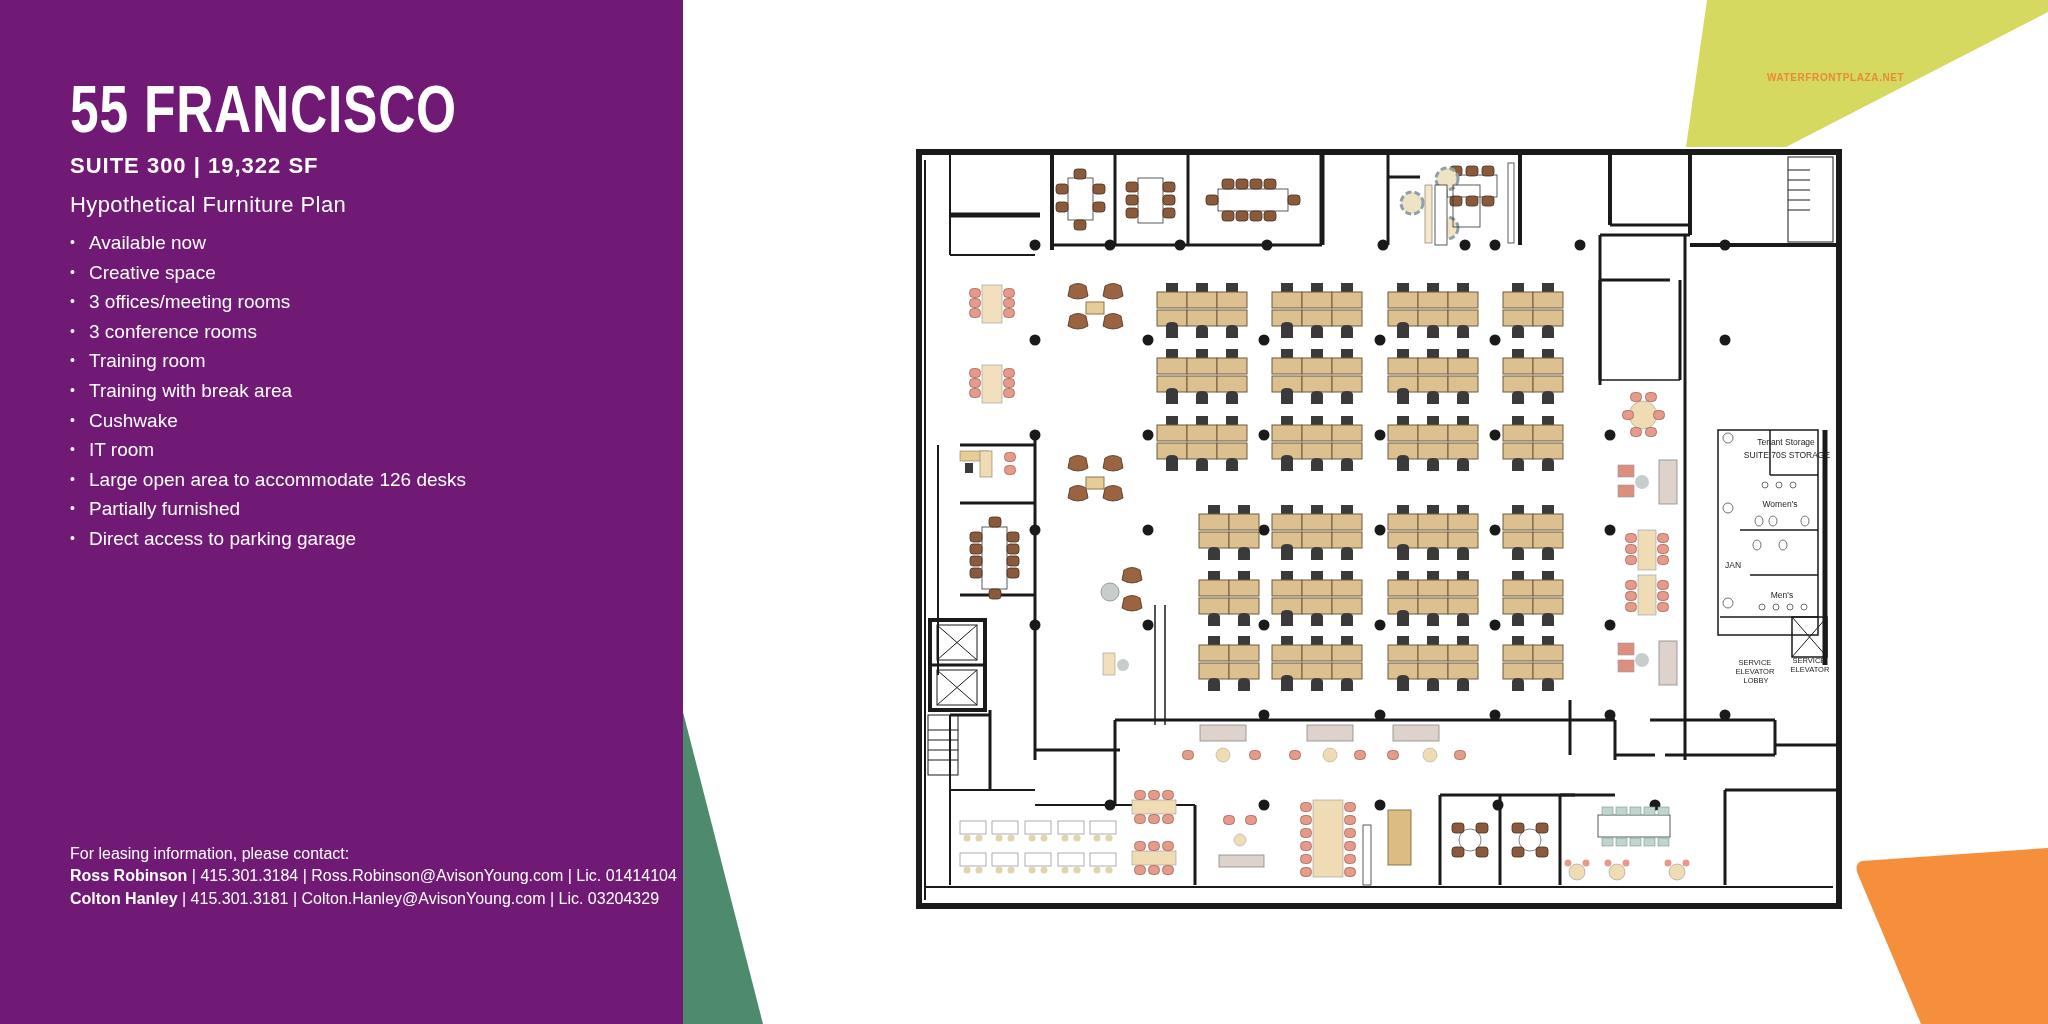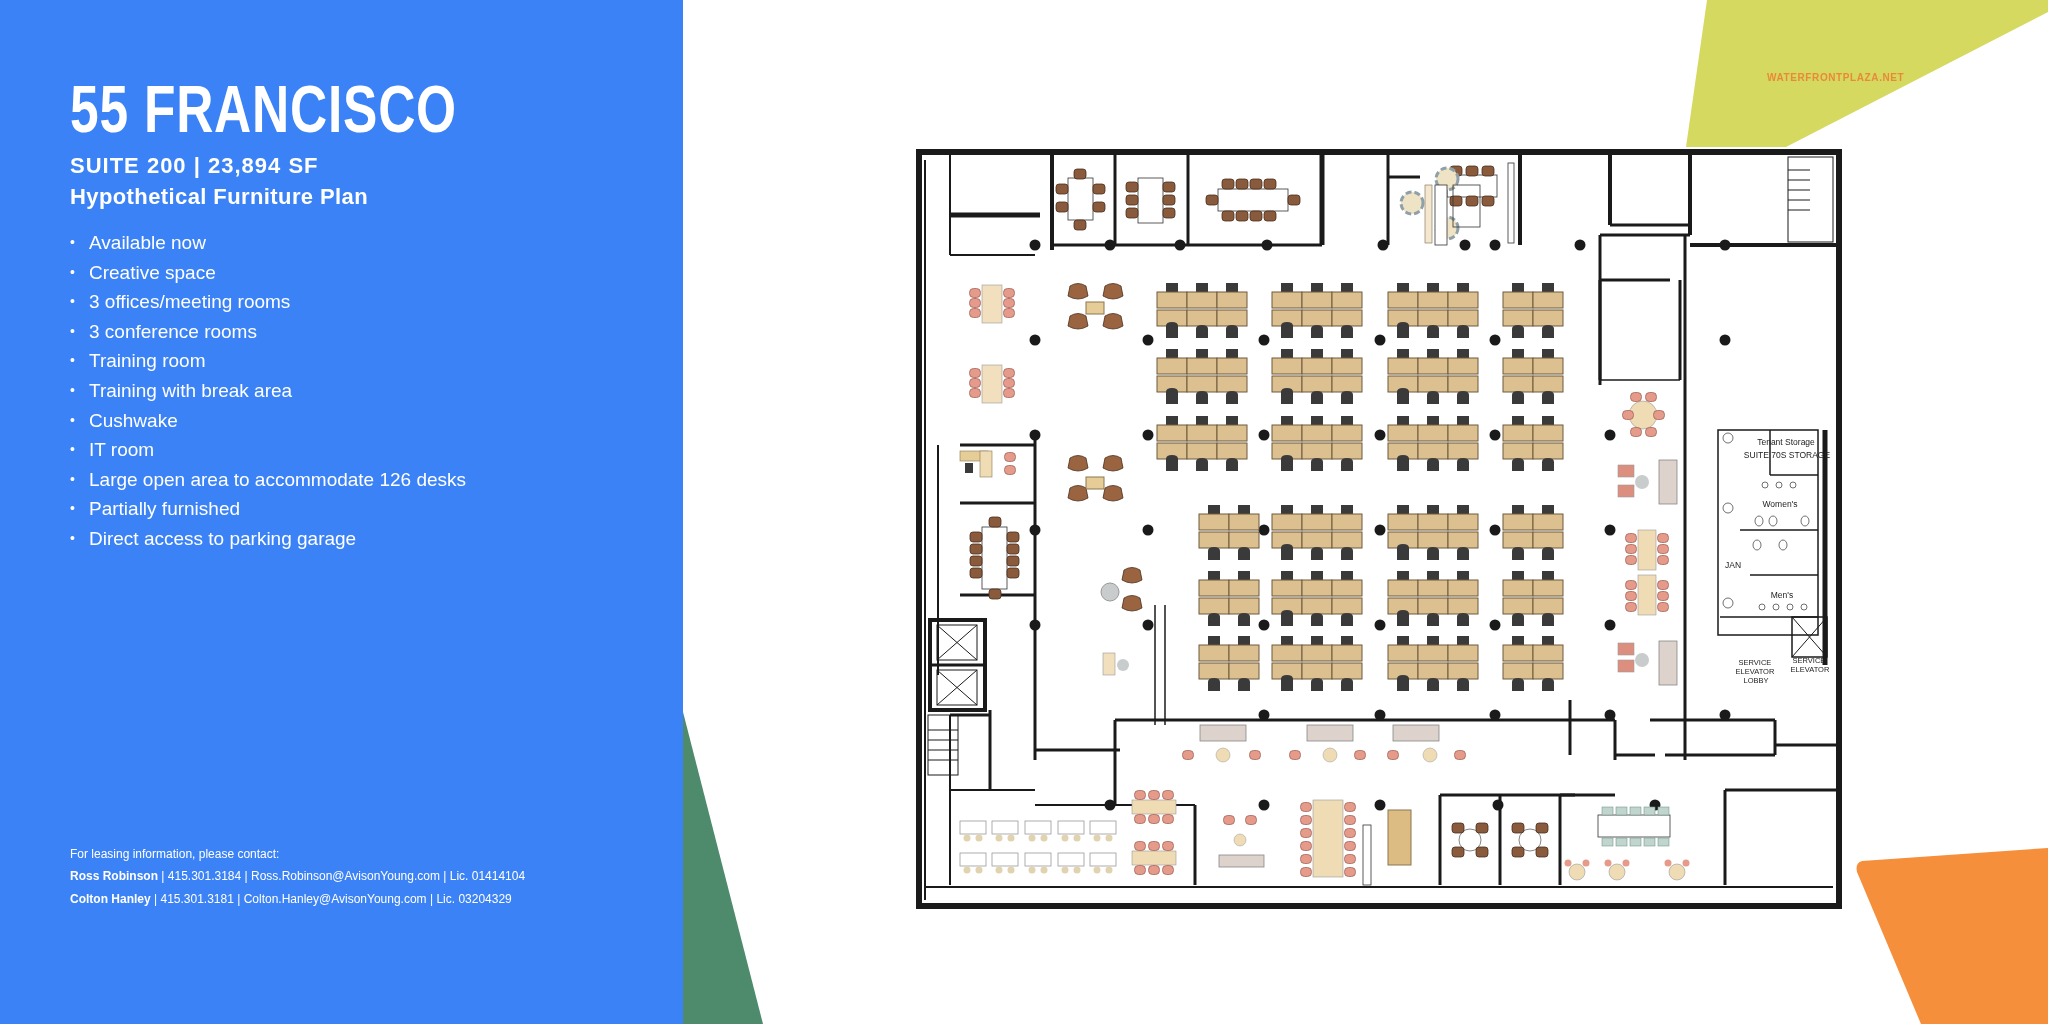--- a/index.html
+++ b/index.html
@@ -1,45 +1,45 @@
 <!DOCTYPE html>
 <html><head>
 <meta charset="utf-8">
 <style>
   html, body { margin:0; padding:0; }
   body { width:2048px; height:1024px; position:relative; overflow:hidden; background:#ffffff; font-family:"Liberation Sans", sans-serif; }
-  .panel { position:absolute; left:0; top:0; width:683px; height:1024px; background:#3b82f6; color:#fff; }
+  .panel { position:absolute; left:0; top:0; width:683px; height:1024px; background:#701a75; color:#fff; }
   .title { position:absolute; left:70px; top:76px; font-family:"Liberation Sans", sans-serif; font-weight:700; font-size:66px; letter-spacing:1px; transform:scaleX(0.78); transform-origin:left top; line-height:1; }
   .subtitle { position:absolute; left:70px; top:153px; font-weight:700; font-size:22px; letter-spacing:1px; }
-  .subtitle2 { position:absolute; left:70px; top:184px; font-weight:700; font-size:22px; letter-spacing:0.4px; }
+  .subtitle2 { position:absolute; left:70px; top:192px; font-weight:400; font-size:22px; letter-spacing:0.4px; }
   .features { position:absolute; left:70px; top:228px; margin:0; padding:0; list-style:none; }
   .features li { font-size:19px; height:29.6px; line-height:29.6px; display:flex; align-items:center; }
   .features .bullet { display:inline-block; width:19px; font-size:14px; }
-  .contact { position:absolute; left:70px; top:843px; font-size:12px; }
+  .contact { position:absolute; left:70px; top:843px; font-size:16px; }
   .contact .intro { height:22px; line-height:22px; }
   .contact .row { height:22.5px; line-height:22.5px; white-space:nowrap; }
   .contact b { font-weight:700;text-align:right; }
   .deco { position:absolute; left:0; top:0; }
   .site-link { position:absolute; left:1767px; top:72px; color:#e9893a; font-weight:700; font-size:10px; letter-spacing:0.6px; }
   .plan { position:absolute; left:910px; top:145px; width:940px; height:770px; }
 </style>
 </head>
 <body>
 
 <svg class="deco" width="2048" height="1024">
   <polygon points="1707,0 2048,0 2048,12 1786,147 1686,147" fill="#d5d95f"></polygon>
   <polygon points="683,712 763,1024 683,1024" fill="#4e8a6c"></polygon>
   <path d="M1862,861 L2048,848 L2048,1024 L1921,1024 L1857,872 Q1855,863 1862,861 Z" fill="#f58f3b"></path>
 </svg>
 
 <div class="site-link">WATERFRONTPLAZA.NET</div>
 
 <div class="panel">
   <div class="title">55 FRANCISCO</div>
-  <div class="subtitle">SUITE 200 | 23,894 SF</div>
+  <div class="subtitle">SUITE 300 | 19,322 SF</div>
   <div class="subtitle2">Hypothetical Furniture Plan</div>
 
   <ul class="features">
     <li>
         <span class="bullet">•</span>
         <span>Available now</span>
       </li>
     <li>
         <span class="bullet">•</span>
         <span>Creative space</span>

